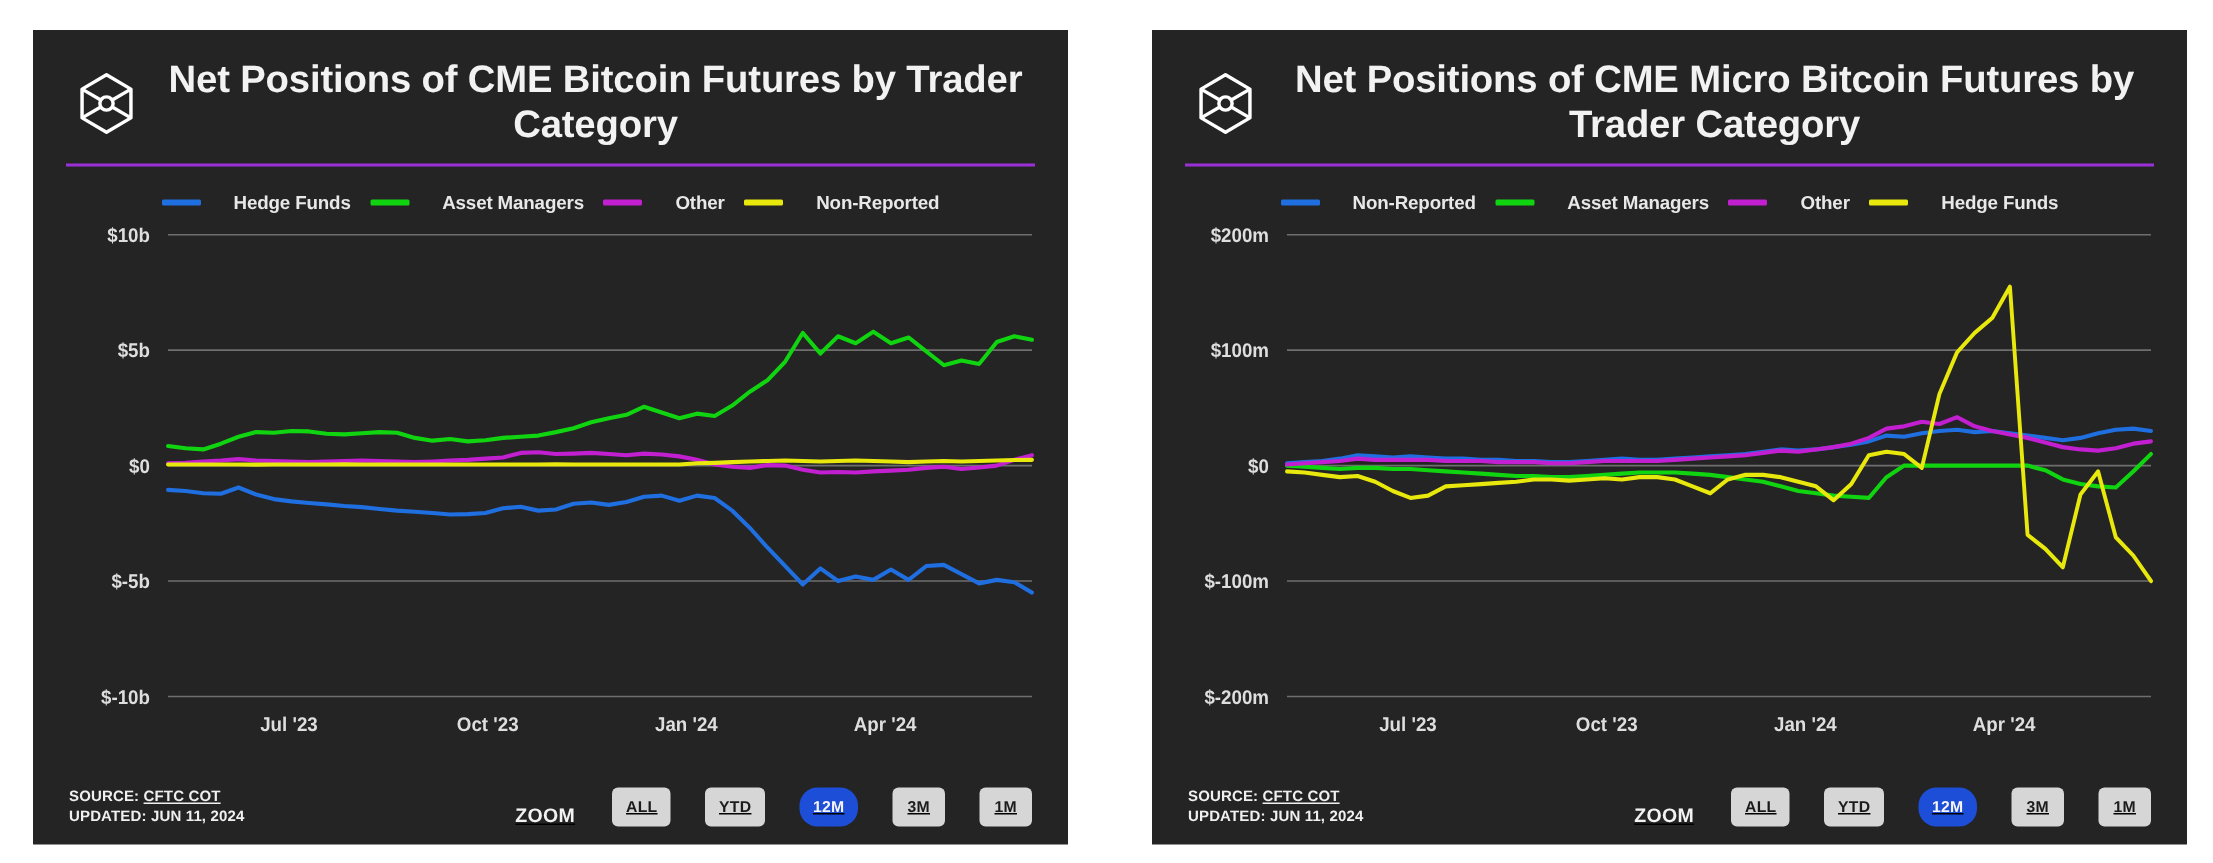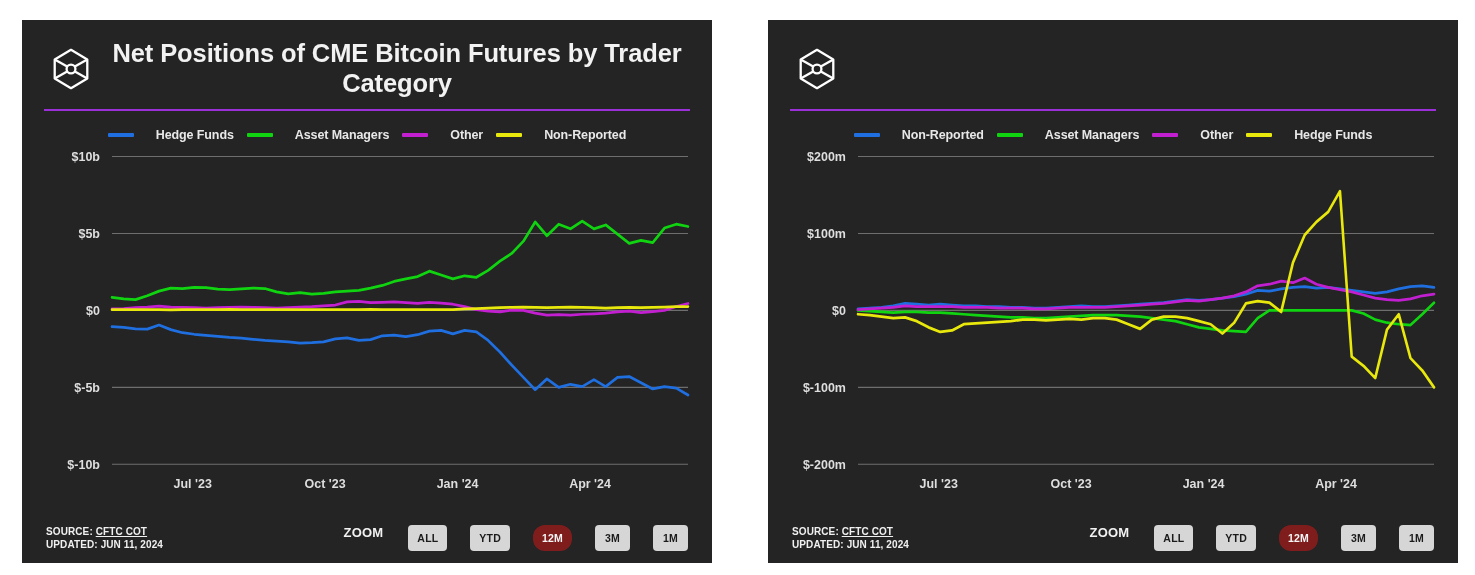--- a/index.html
+++ b/index.html
@@ -98,21 +98,21 @@
   }
   .source-block {
     color: #f0f0f0;
     font-size: 10px;
     font-weight: 700;
     line-height: 1.32;
     letter-spacing: 0.1px;
     white-space: nowrap;
   }
   .source-link { color: #f0f0f0; text-decoration: underline; }
-  .zoom-block { display: flex; align-items: flex-start; gap: 7px; }
+  .zoom-block { display: flex; align-items: flex-end; gap: 7px; text-decoration: underline; }
   .zoom-label {
     color: #f2f2f2;
     font-size: 13px;
     font-weight: 700;
     margin-right: 2px;
     letter-spacing: 0.2px;
   }
   .zoom-btn {
     background: #d6d6d6;
     color: #1b1b1b;
@@ -120,21 +120,21 @@
     border-radius: 4px;
     font-family: "Liberation Sans", sans-serif;
     font-size: 10.5px;
     font-weight: 700;
     letter-spacing: 0.2px;
     padding: 7px 9px;
     min-width: 35px;
     cursor: pointer;
     margin-left: 16px;
   }
-  .zoom-btn.active { background: #7f1d1d; color: #f5f5f5; border-radius: 12px; }
+  .zoom-btn.active { background: #1d4ed8; color: #f5f5f5; border-radius: 12px; }
 </style>
 </head>
 <body>
 
 <div class="stage">
 
   <section class="panel panel-left">
 
     <div class="header">
       <span class="logo">
@@ -226,20 +226,21 @@
           <g fill="none" stroke="#ffffff" stroke-width="2.4" stroke-linejoin="round">
             <polygon points="24,4 41,14 41,34 24,44 7,34 7,14"></polygon>
             <circle cx="24" cy="24" r="4.6"></circle>
             <line x1="7" y1="14" x2="20" y2="21.5"></line>
             <line x1="41" y1="14" x2="28" y2="21.5"></line>
             <line x1="7" y1="34" x2="20" y2="26.5"></line>
             <line x1="41" y1="34" x2="28" y2="26.5"></line>
           </g>
         </svg>
       </span>
+      <h1 class="title">Net Positions of CME Micro Bitcoin Futures by Trader Category</h1>
     </div>
 
     <div class="divider"></div>
 
     <div class="legend">
       <div class="legend-item">
         <span class="legend-swatch" style="background:#1f6fe0"></span>
         <span class="legend-label">Non-Reported</span>
       </div>
       <div class="legend-item">

